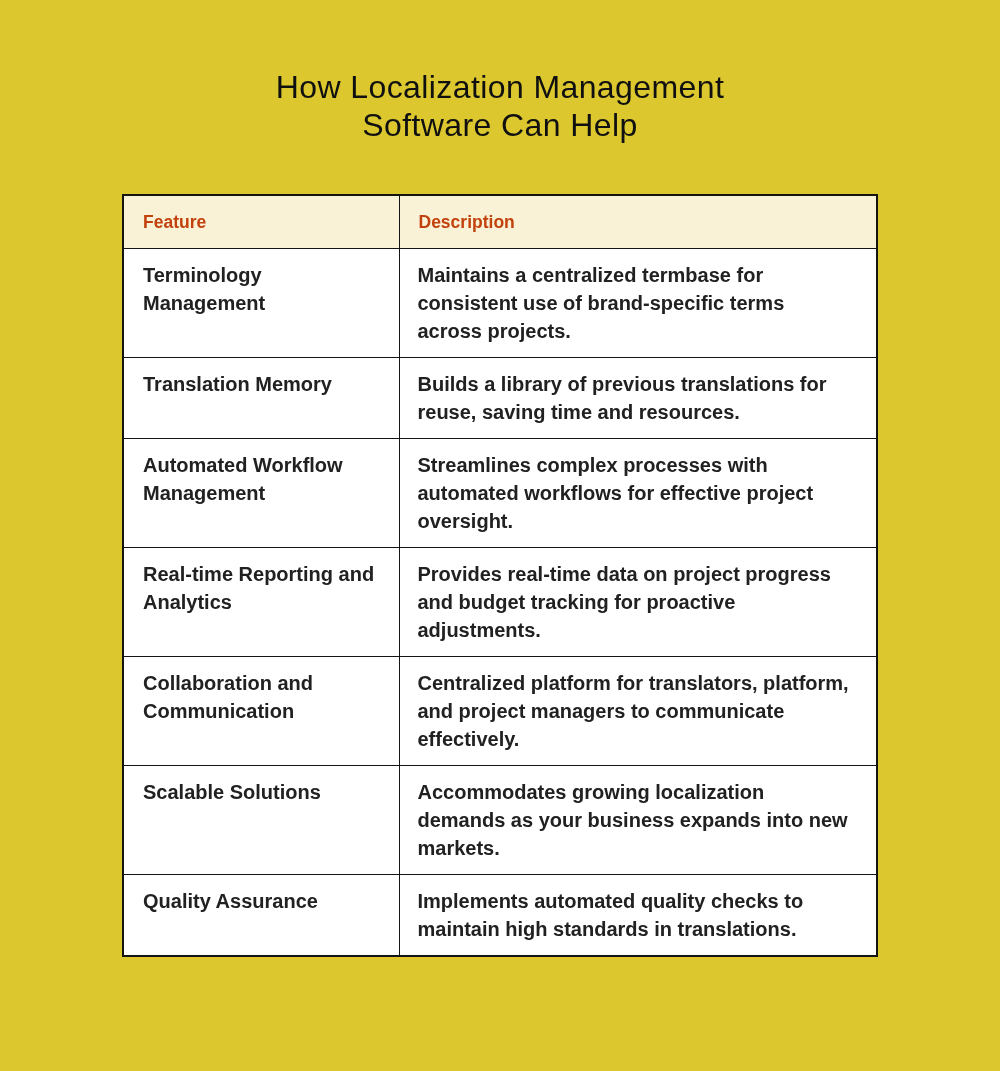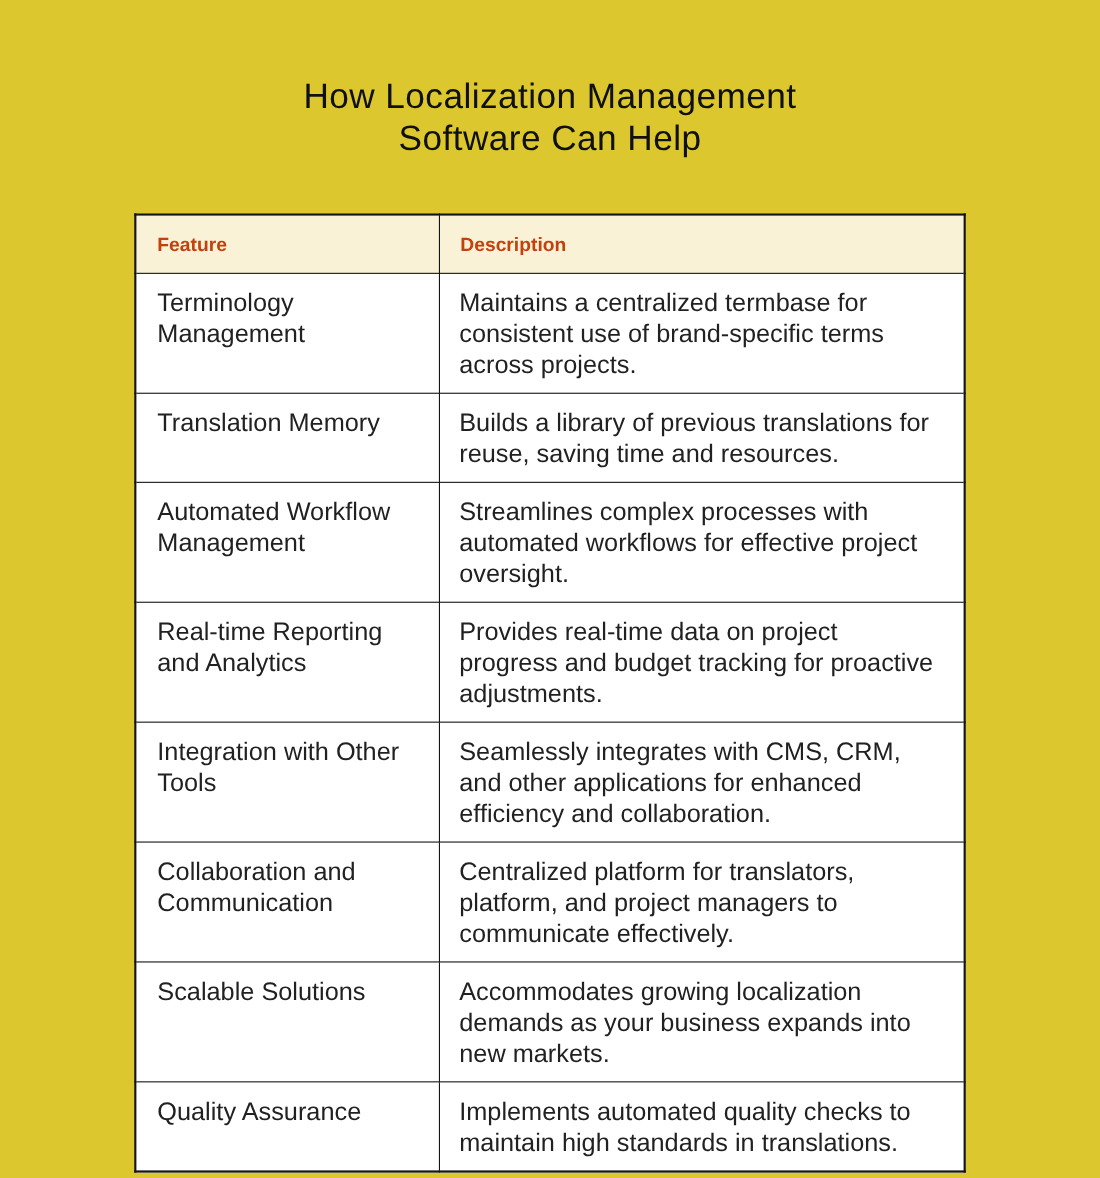--- a/index.html
+++ b/index.html
@@ -34,23 +34,23 @@
     table-layout: fixed;
     background: var(--cell-bg, #ffffff);
     border: 2px solid var(--border-color, #141414);
   }
   col.col-feature { width: 276px; }
   col.col-description { width: 478px; }
   th, td {
     border: 1px solid var(--border-color, #141414);
     vertical-align: top;
     text-align: left;
-    font-weight: 400;
+    font-weight: 700;
     color: var(--text-color, #212121);
-    font-size: 23px;
+    font-size: 20px;
     line-height: 28px;
     word-wrap: break-word;
   }
   thead th {
     background: var(--header-bg, #f9f2d7);
     font-weight: 700;
     color: #c2410c;
     font-size: 17.5px;
     height: 27px;
     padding: 12px 16px 12px 19px;
@@ -97,24 +97,20 @@
       </tr>
       <tr>
         <td class="feature-cell">Automated Workflow Management</td>
         <td class="description-cell">Streamlines complex processes with automated workflows for effective project oversight.</td>
       </tr>
       <tr>
         <td class="feature-cell">Real-time Reporting and Analytics</td>
         <td class="description-cell">Provides real-time data on project progress and budget tracking for proactive adjustments.</td>
       </tr>
       <tr>
-        <td class="feature-cell">Integration with Other Tools</td>
-        <td class="description-cell">Seamlessly integrates with CMS, CRM, and other applications for enhanced efficiency and collaboration.</td>
-      </tr>
-      <tr>
         <td class="feature-cell">Collaboration and Communication</td>
         <td class="description-cell">Centralized platform for translators, platform, and project managers to communicate effectively.</td>
       </tr>
       <tr>
         <td class="feature-cell">Scalable Solutions</td>
         <td class="description-cell">Accommodates growing localization demands as your business expands into new markets.</td>
       </tr>
       <tr>
         <td class="feature-cell">Quality Assurance</td>
         <td class="description-cell">Implements automated quality checks to maintain high standards in translations.</td>

